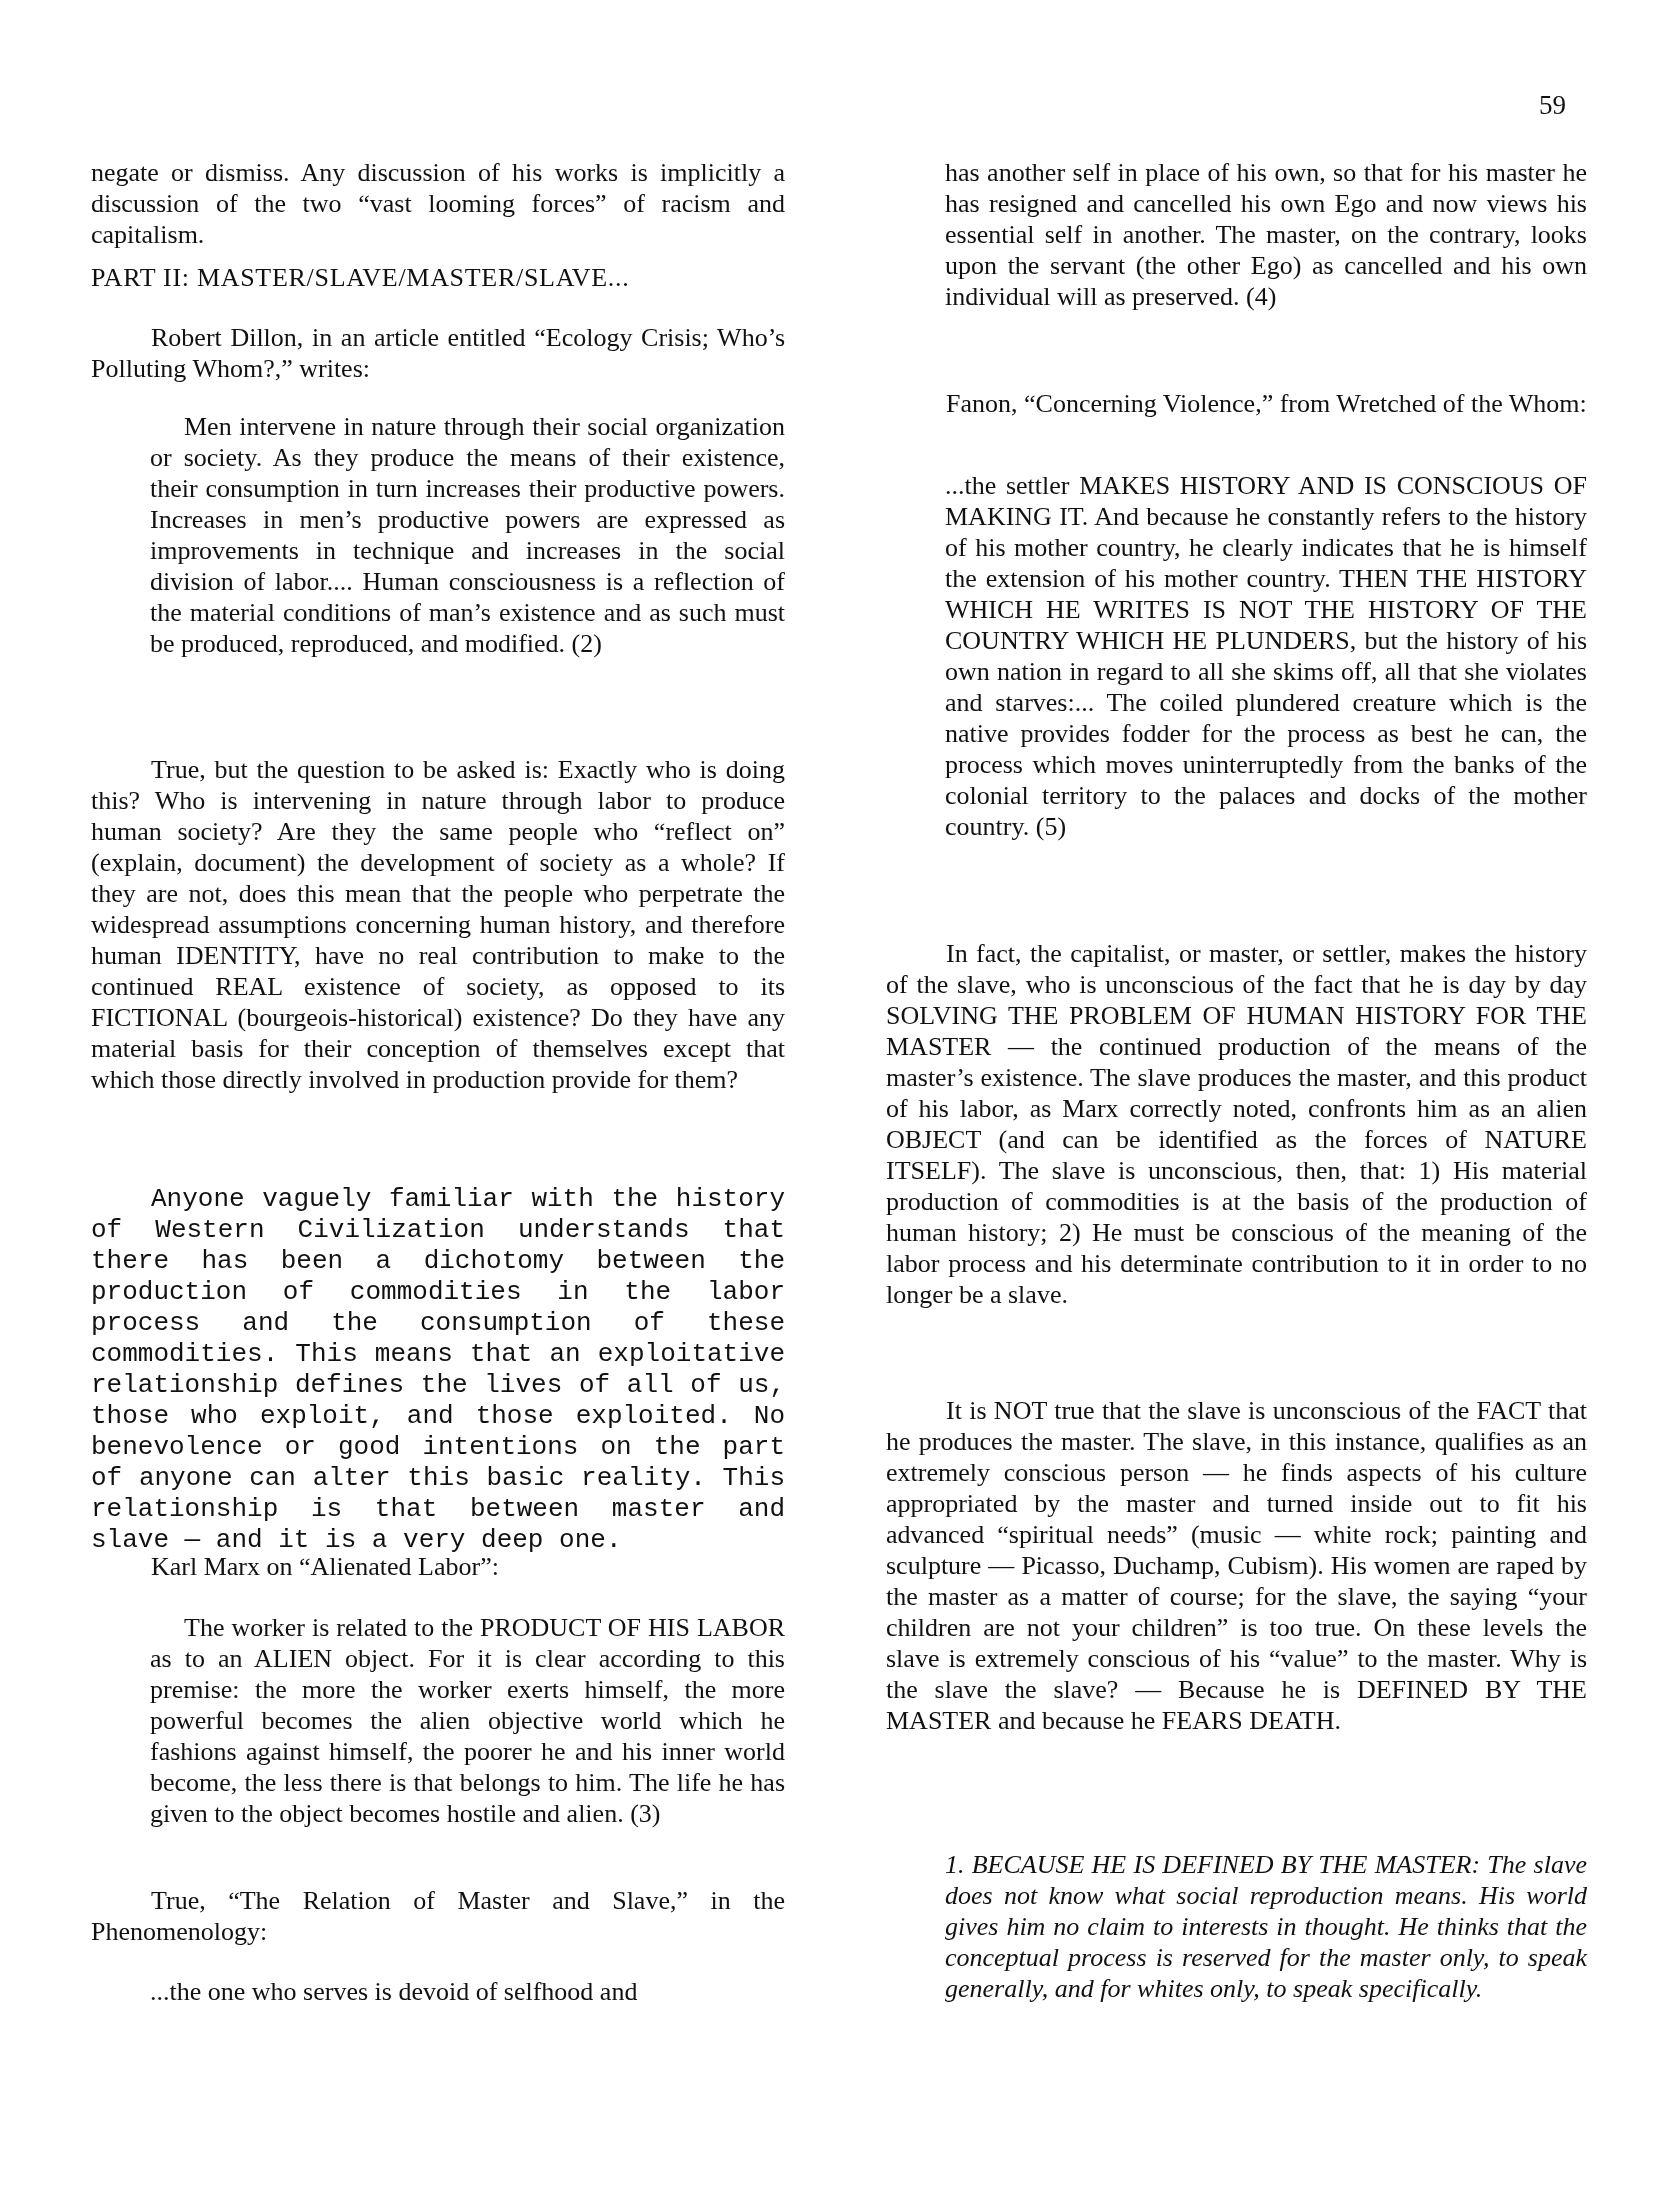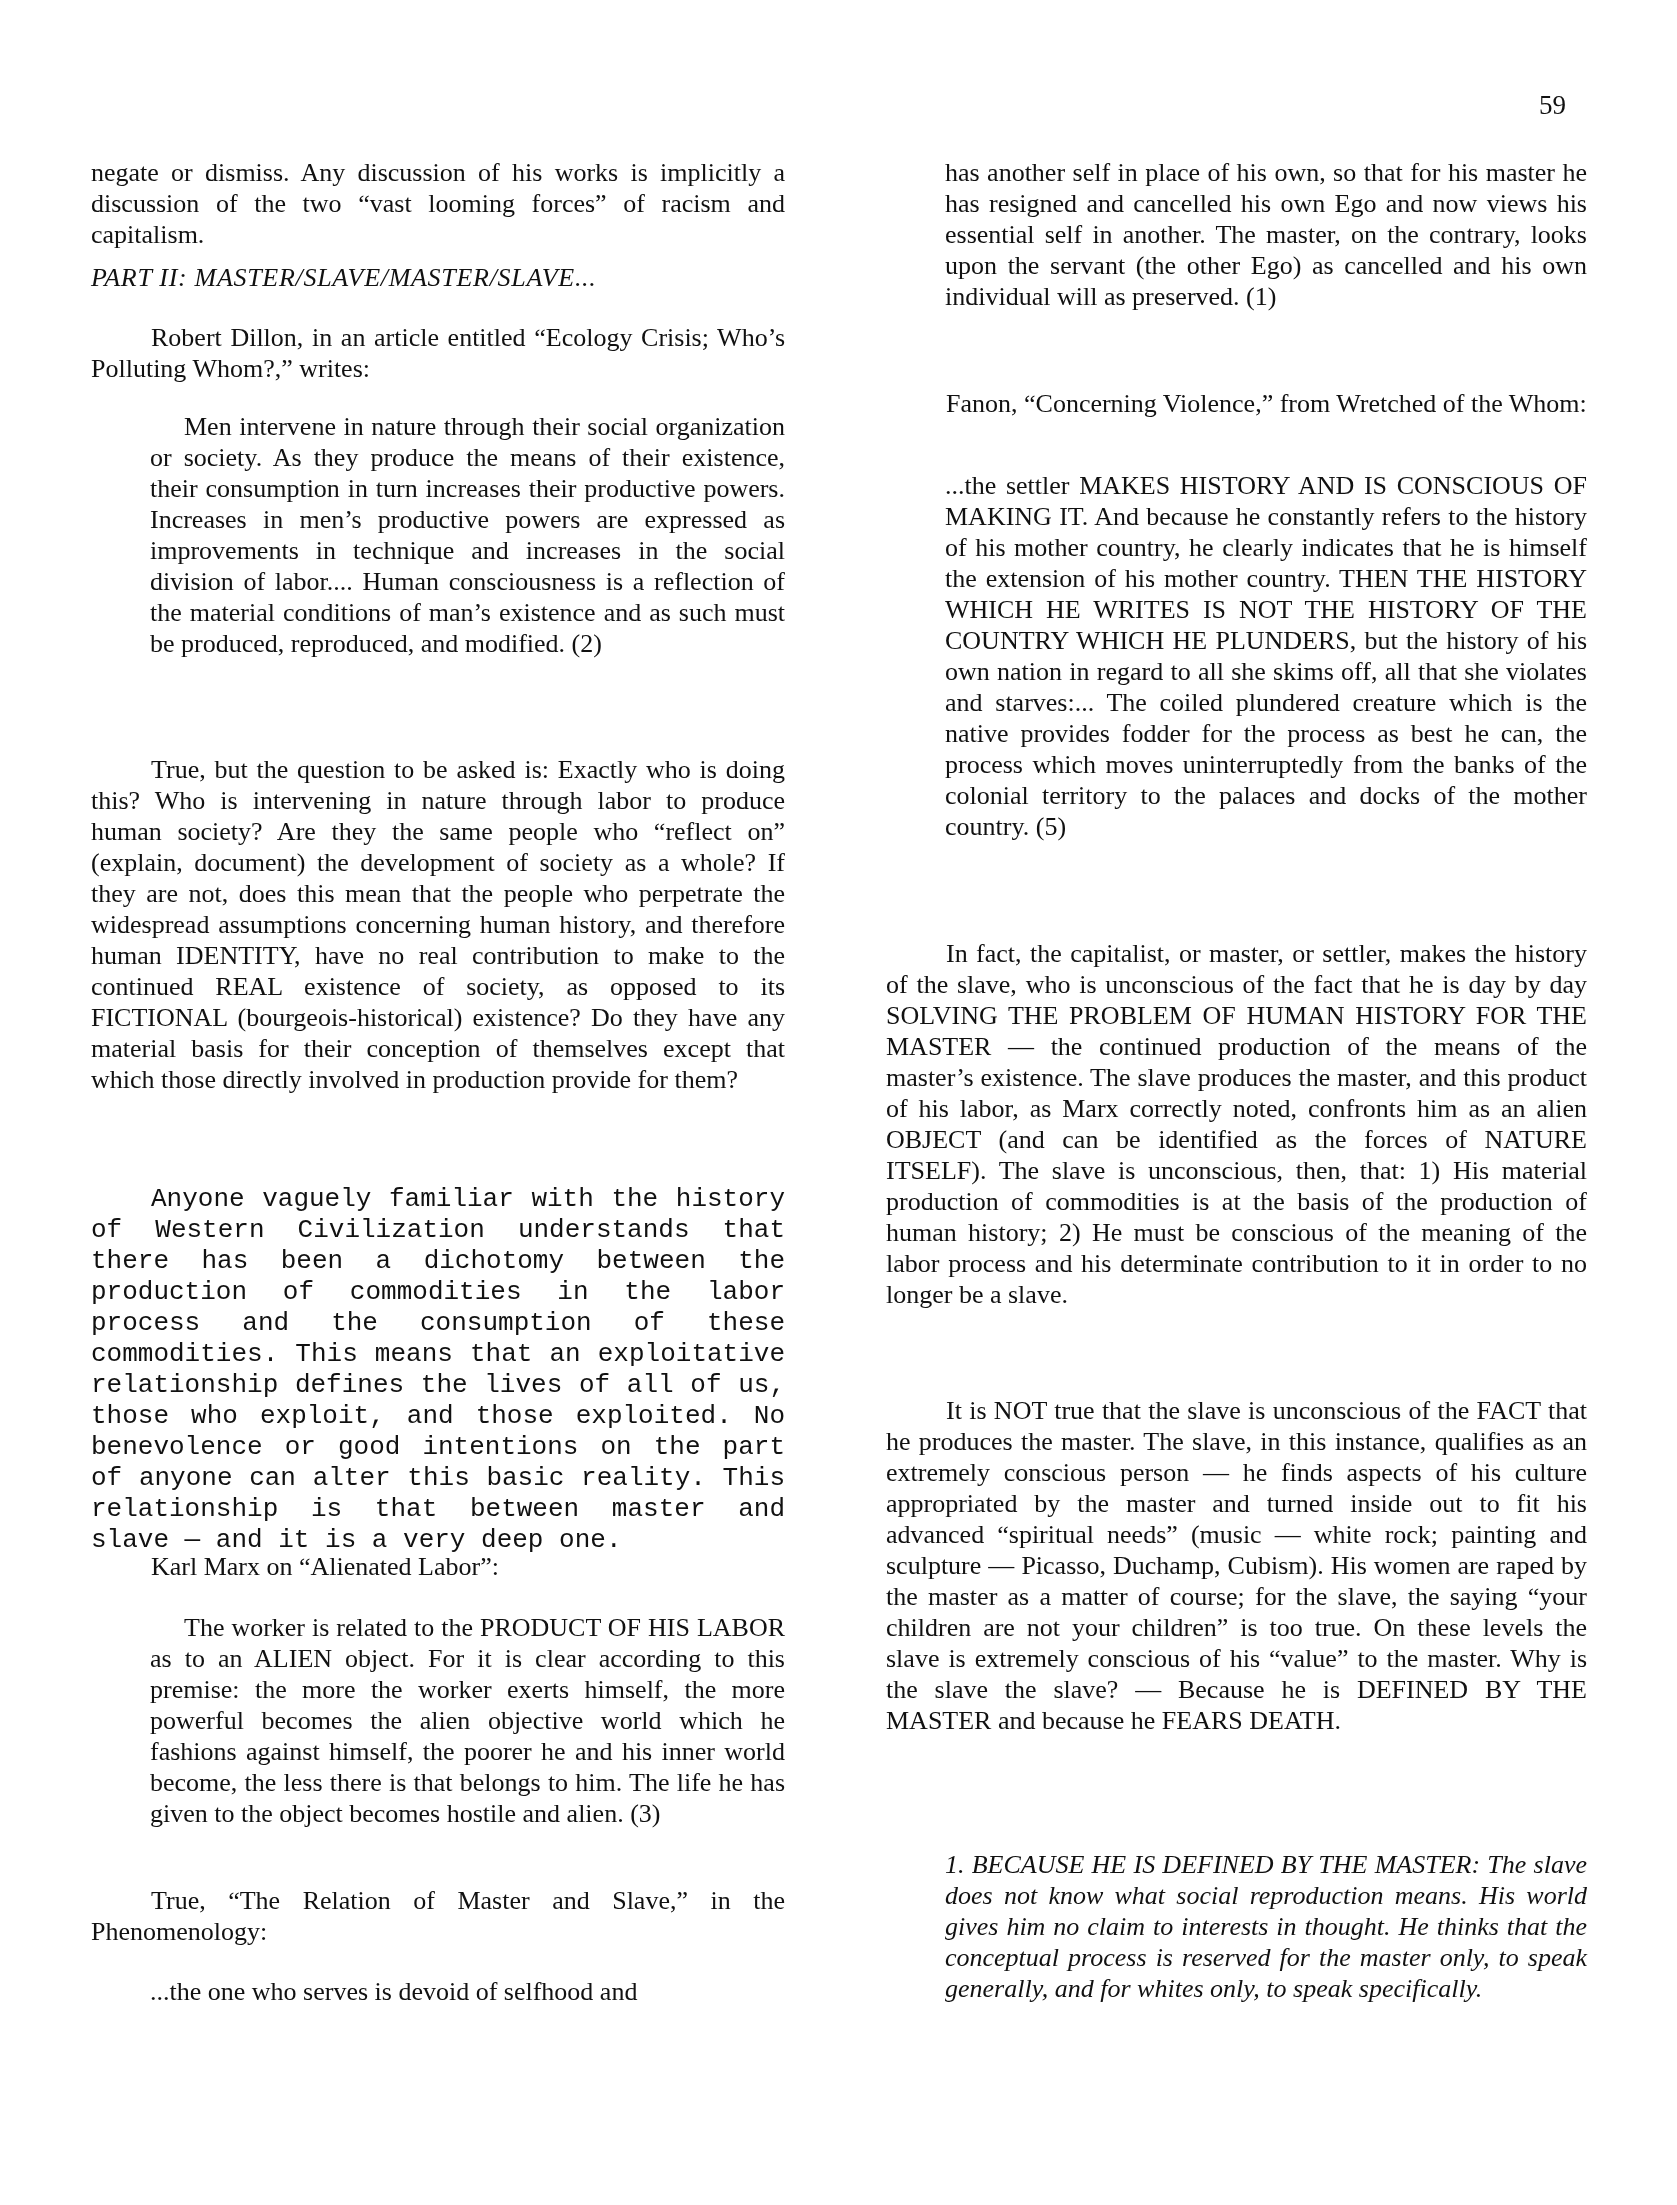--- a/index.html
+++ b/index.html
@@ -14,21 +14,21 @@
     font-family: "Liberation Serif", serif;
     font-size: 26px; line-height: 31px; color: #111;
   }
   .col.left { left: 91px; width: 694px; }
   .col.right { left: 886px; width: 701px; }
   .block { position: absolute; left: 0; right: 0; text-align: justify; text-align-last: left; }
   .block p { margin: 0; }
   .indent { text-indent: 60px; }
   .quote { padding-left: 59px; }
   .quote-indent-first { text-indent: 34px; }
-  .heading { letter-spacing: 0.7px; font-style: italic; }
+  .heading { letter-spacing: 0.7px; }
 </style>
 </head>
 <body>
 
 <div class="page">
 
   <div class="pnum">59</div>
 
   <div class="col left">
     <div class="block" style="top:0px;">
@@ -58,21 +58,21 @@
     <div class="block indent" style="top:1728px;">
       <p>True, “The Relation of Master and Slave,” in the Phenomenology:</p>
     </div>
     <div class="block quote" style="top:1819px;">
       <p>...the one who serves is devoid of selfhood and</p>
     </div>
   </div>
 
   <div class="col right">
     <div class="block quote" style="top:0px;">
-      <p>has another self in place of his own, so that for his master he has resigned and cancelled his own Ego and now views his essential self in another.  The master, on the contrary, looks upon the servant (the other Ego) as cancelled and his own individual will as preserved. (1)</p>
+      <p>has another self in place of his own, so that for his master he has resigned and cancelled his own Ego and now views his essential self in another.  The master, on the contrary, looks upon the servant (the other Ego) as cancelled and his own individual will as preserved. (4)</p>
     </div>
     <div class="block indent" style="top:231px;">
       <p>Fanon, “Concerning Violence,” from Wretched of the Whom:</p>
     </div>
     <div class="block quote" style="top:313px;">
       <p>...the settler MAKES HISTORY AND IS CONSCIOUS OF MAKING IT.  And because he constantly refers to the history of his mother country, he clearly indicates that he is himself the extension of his mother country.  THEN THE HISTORY WHICH HE WRITES IS NOT THE HISTORY OF THE COUNTRY WHICH HE PLUNDERS, but the history of his own nation in regard to all she skims off, all that she violates and starves:... The coiled plundered creature which is the native provides fodder for the process as best he can, the process which moves uninterruptedly from the banks of the colonial territory to the palaces and docks of the mother country. (5)</p>
     </div>
     <div class="block indent" style="top:781px;">
       <p>In fact, the capitalist, or master, or settler, makes the history of the slave, who is unconscious of the fact that he is day by day SOLVING THE PROBLEM OF HUMAN HISTORY FOR THE MASTER — the continued production of the means of the master’s existence.  The slave produces the master, and this product of his labor, as Marx correctly noted, confronts him as an alien OBJECT (and can be identified as the forces of NATURE ITSELF).  The slave is unconscious, then, that:  1) His material production of commodities is at the basis of the production of human history;  2) He must be conscious of the meaning of the labor process and his determinate contribution to it in order to no longer be a slave.</p>
     </div>

